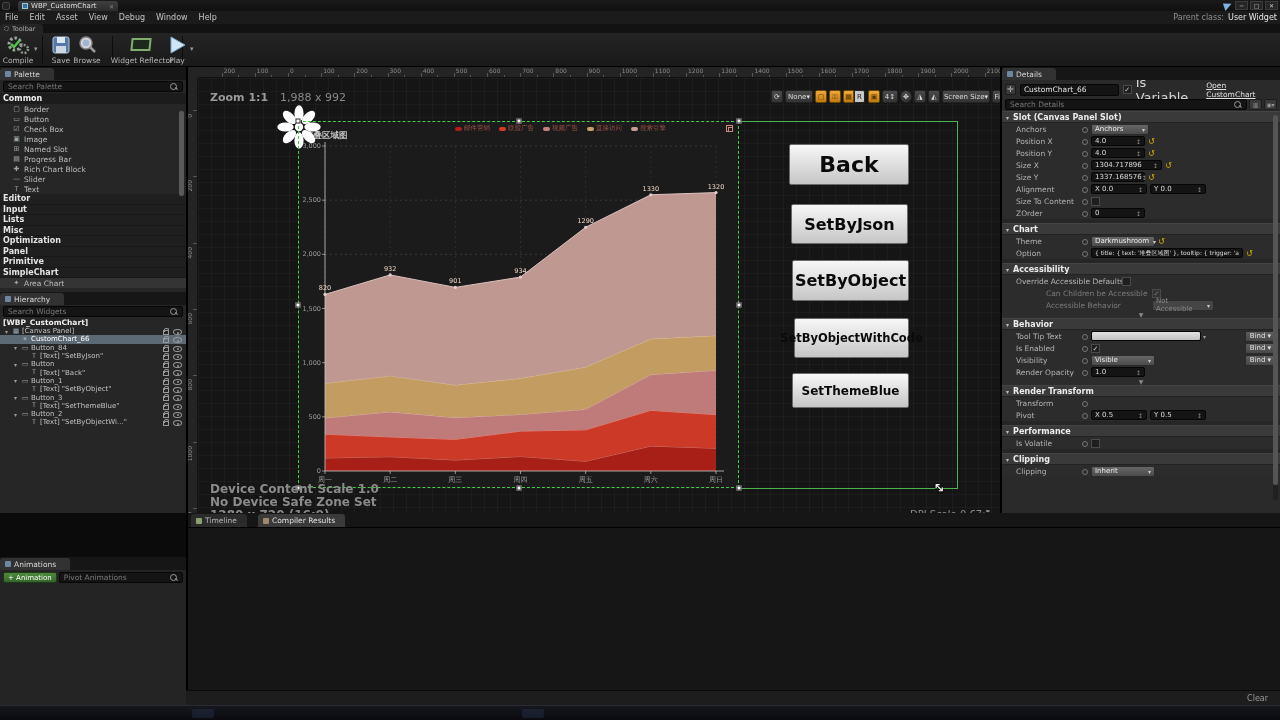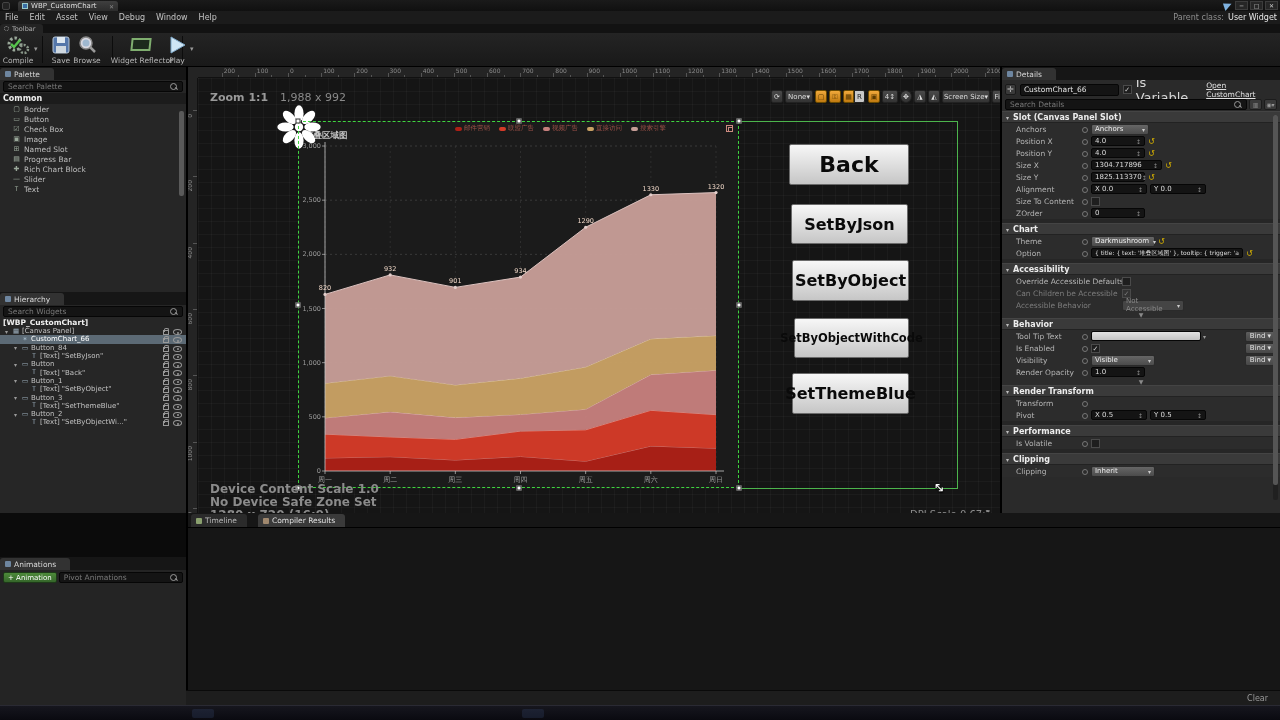--- a/index.html
+++ b/index.html
@@ -113,21 +113,21 @@
   #d-name-field { width:100px; height:12px; background:#141414; border:1px solid #060606; border-radius:2px; color:#e4e4e4; font-size:7.5px; display:flex; align-items:center; padding:0 3px; }
   #d-openlink { font-size:7.5px; color:#e0e0e0; text-decoration:underline; }
   .cbx { width:9px; height:9px; background:#1e1e1e; border:1px solid #4a4a4a; color:#ccc; font-size:7px; line-height:8px; text-align:center; flex:none; }
   .cbx.dim { background:#333; color:#7a7a7a; }
   #d-search-row { height:14px; display:flex; align-items:center; gap:2px; padding:1px 3px; }
   #d-search-row .searchbox { flex:1; }
   .minibtn { width:13px; height:11px; background:#3a3a3a; border:1px solid #1c1c1c; border-radius:2px; color:#999; font-size:6px; line-height:10px; text-align:center; }
   .dsection { height:12px; background:#3a3a3a; border-top:1px solid #444; border-bottom:1px solid #222; display:flex; align-items:center; gap:4px; padding-left:4px; font-size:8px; font-weight:bold; color:#ececec; }
   .dsection .arrow { font-size:6px; color:#bbb; }
   .drow { height:12px; display:flex; align-items:center; font-size:7.5px; color:#b4b4b4; position:relative; background:#2c2c2c; }
-  .drow.dim { color:#7c7c7c; }
+  .drow.dim { color:#7c7c7c;padding-left:30px; }
   .dlabel { width:78px; padding-left:14px; white-space:nowrap; overflow:hidden; flex:none; }
   .plug { width:8px; height:8px; flex:none; position:relative; margin-right:3px; }
   .plug::before { content:""; position:absolute; left:2px; top:2px; width:4px; height:4px; border:1px solid #777; border-radius:50%; }
   .dfield { height:10px; background:#141414; border:1px solid #060606; border-radius:2px; color:#dcdcdc; font-size:7px; display:flex; align-items:center; padding:0 3px; position:relative; }
   .dfield .spin { margin-left:auto; color:#8a8a8a; font-size:6px; }
   .dfield.lightfield { background:linear-gradient(#e2e2e2,#c2c2c2); }
   .ddrop { height:11px; background:linear-gradient(#666,#4b4b4b); border:1px solid #2a2a2a; border-radius:2px; color:#ececec; font-size:7px; display:flex; align-items:center; padding:0 3px; gap:4px; }
   .ddrop .da { margin-left:auto; font-size:6px; color:#ccc; }
   .ddrop.dim { background:#454545; color:#8a8a8a; }
   .revert { color:#d2ae00; font-size:8px; margin-left:3px; }
@@ -292,20 +292,34 @@
         <span class="picon">✚</span>
         <span>Rich Chart Block</span>
       </div>
       <div class="prow">
         <span class="picon">—</span>
         <span>Slider</span>
       </div>
       <div class="prow">
         <span class="picon">Ｔ</span>
         <span>Text</span>
+      </div>
+    </div>
+  <div id="palette-cats">
+      <div class="pcat">Editor</div>
+      <div class="pcat">Input</div>
+      <div class="pcat">Lists</div>
+      <div class="pcat">Misc</div>
+      <div class="pcat">Optimization</div>
+      <div class="pcat">Panel</div>
+      <div class="pcat">Primitive</div>
+      <div class="pcat">SimpleChart</div>
+      <div class="prow" style="background: rgb(52, 52, 52);">
+        <span class="picon">✦</span>
+        <span>Area Chart</span>
       </div>
     </div>
   <div class="pscroll"></div>
 </div>
 
 <div class="panel" id="hierarchy-panel" style="left:0;top:292px;width:186px;height:221px">
   <div class="tabstrip">
       <div class="tab">
     <span class="tico"></span>
     <span>Hierarchy</span>
@@ -648,21 +662,21 @@
         <div class="handle" style="left: 100px; top: 410px;"></div>
         <div class="handle" style="left: 320.5px; top: 410px;"></div>
         <div class="handle" style="left: 541px; top: 410px;"></div>
       </div>
     <div id="resize-arrow">↔</div>
     <div id="canvas-buttons">
         <div class="ue-btn" style="left: 591px; top: 66px; width: 120px; height: 41px; font-size: 22px;">Back</div>
         <div class="ue-btn" style="left: 593px; top: 126px; width: 117px; height: 40px; font-size: 16px;">SetByJson</div>
         <div class="ue-btn" style="left: 594px; top: 182px; width: 117px; height: 41px; font-size: 16px;">SetByObject</div>
         <div class="ue-btn" style="left: 596px; top: 240px; width: 115px; height: 40px; font-size: 11.5px;">SetByObjectWithCode</div>
-        <div class="ue-btn" style="left: 594px; top: 295px; width: 117px; height: 41px; font-size: 16px;">SetThemeBlue</div>
+        <div class="ue-btn" style="left: 594px; top: 295px; width: 117px; height: 35px; font-size: 12px;">SetThemeBlue</div>
       </div>
 
     <div id="zoom-lbl">Zoom 1:1</div>
     <div id="size-lbl">1,988 x 992</div>
 
     <div class="vtb" style="left:573px;width:12px">⟳</div>
     <div class="vtb" style="left:587px;width:28px"><span>None</span>▾</div>
     <div class="vtb orange" style="left:617px;width:12px">▢</div>
     <div class="vtb orange" style="left:631px;width:12px">⚿</div>
     <div class="vtb orange" style="left:645px;width:11px;border-radius:2px 0 0 2px">▦</div>
@@ -745,21 +759,21 @@
     <span class="dfield" style="width:71px">
         <span>1304.717896</span>
         <span class="spin">↕</span>
       </span>
     <span class="revert">↺</span>
   </div>
   <div class="drow">
     <span class="dlabel">Size Y</span>
       <span class="plug"></span>
     <span class="dfield" style="width:54px">
-        <span>1825.113370</span>
+        <span>1337.168576</span>
         <span class="spin">↕</span>
       </span>
     <span class="revert">↺</span>
   </div>
   <div class="drow">
     <span class="dlabel">Alignment</span>
       <span class="plug"></span>
     <span class="dfield" style="width:56px">
         <span>X  0.0</span>
         <span class="spin">↕</span>

